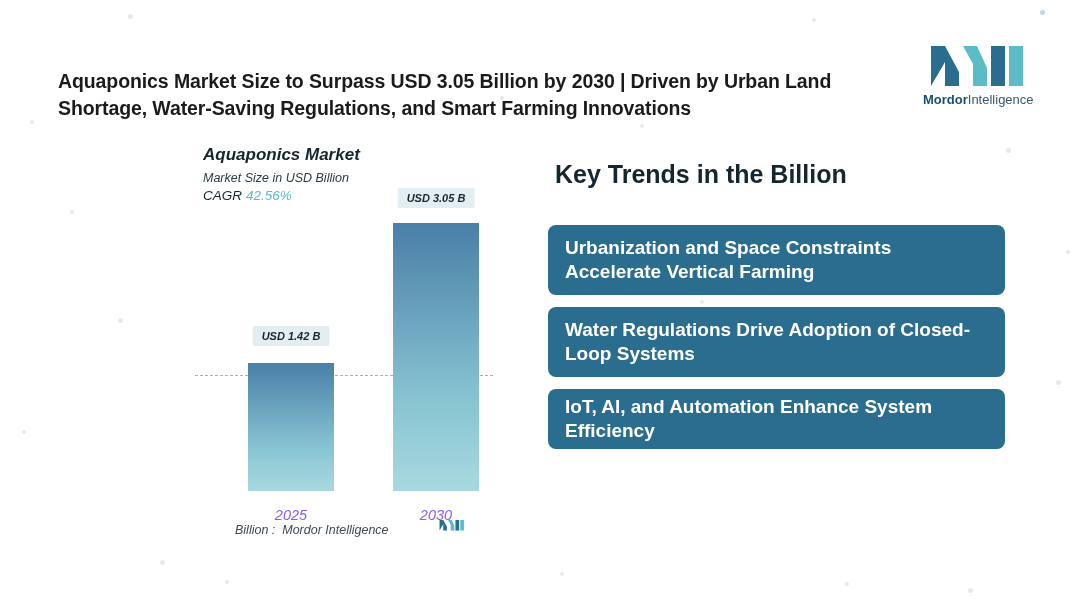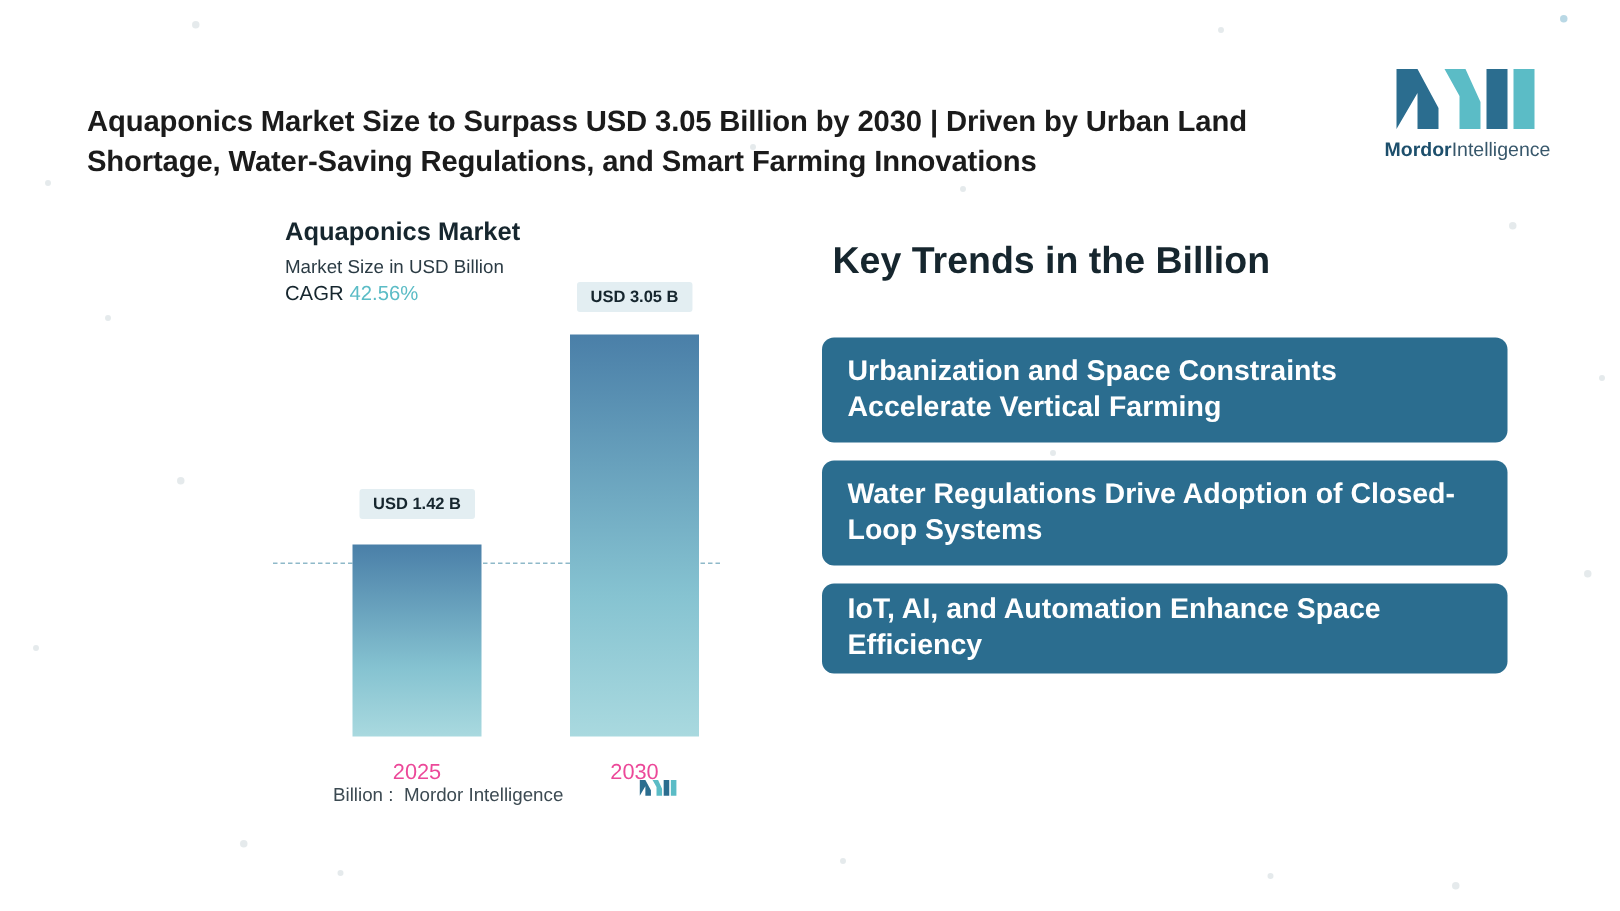--- a/index.html
+++ b/index.html
@@ -55,24 +55,25 @@
     font-size: 13px;
     color: #1d4f6c;
     white-space: nowrap;
   }
   .brand-text b { font-weight: bold; }
   .brand-text span { font-weight: normal; color: #37576b; }
 
   
   .chart-wrap {
     position: absolute;
-    left: 190px;
+    left: 203px;
     top: 145px;
     width: 320px;
     height: 400px;
+    font-style: italic;
   }
   .chart-title {
     font-size: 17px;
     font-weight: bold;
     color: #16262e;
     margin: 0 0 6px 0;
   }
   .chart-sub {
     font-size: 12.5px;
     color: #2b3b44;
@@ -124,21 +125,21 @@
     padding: 4px 9px;
     border-radius: 2px;
     white-space: nowrap;
   }
   .bar .xlab {
     position: absolute;
     bottom: -32px;
     left: 50%;
     transform: translateX(-50%);
     font-size: 14.5px;
-    color: #ec4899;
+    color: #8b5cf6;
     white-space: nowrap;
   }
   #bar-2025 { left: 29px; }
   #bar-2030 { left: 174px; }
 
   .source {
     position: absolute;
     left: 32px;
     top: 378px;
     font-size: 12.5px;
@@ -257,16 +258,16 @@
         <polygon points="80,4 94,4 94,44 80,44" fill="#5bbcc6"></polygon>
       </svg>
     </div>
   </div>
 
   <div class="trends-title">Key Trends in the Billion</div>
 
   <div class="cards">
     <div class="card" style="height:70px;">Urbanization and Space Constraints Accelerate Vertical Farming</div>
     <div class="card" style="height:70px;">Water Regulations Drive Adoption of Closed-Loop Systems</div>
-    <div class="card" style="height:60px;">IoT, AI, and Automation Enhance Space Efficiency</div>
+    <div class="card" style="height:60px;">IoT, AI, and Automation Enhance System Efficiency</div>
   </div>
 
 </div>
 
 </body></html>

